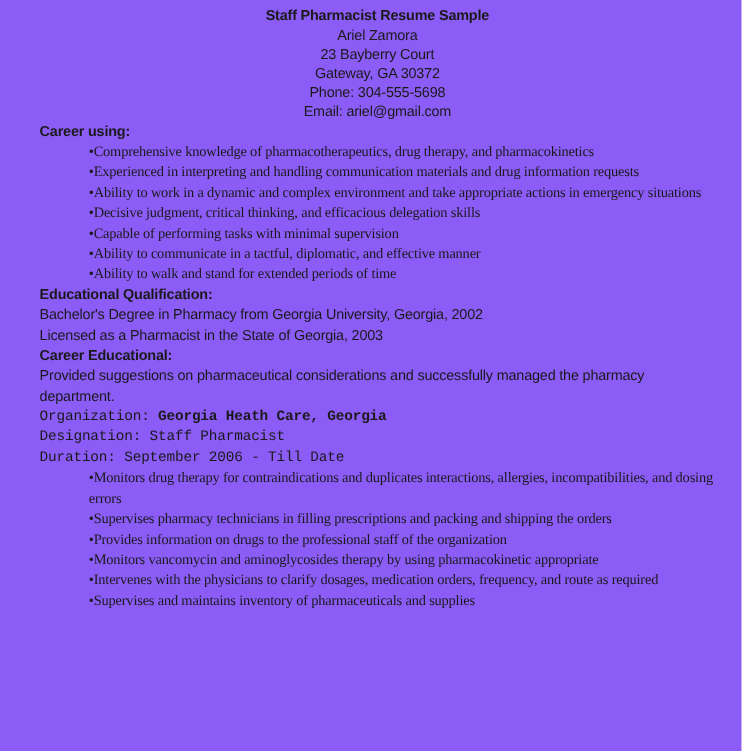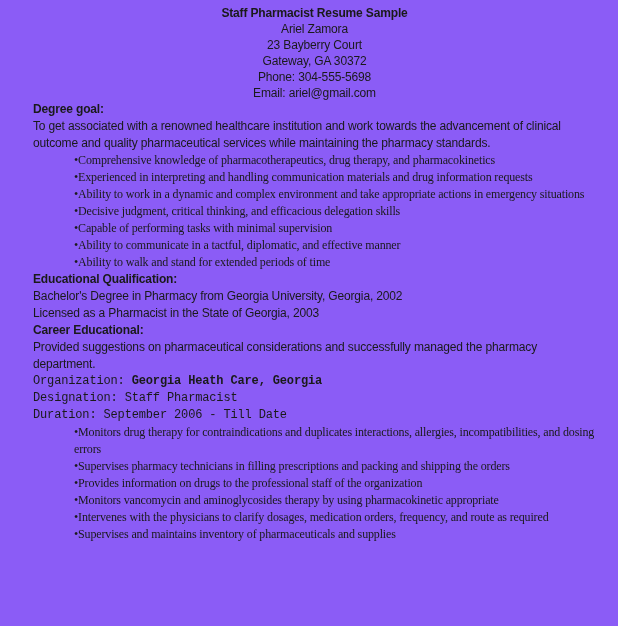--- a/index.html
+++ b/index.html
@@ -53,22 +53,21 @@
 
   <header class="hdr">
     <div class="title">Staff Pharmacist Resume Sample</div>
     <div>Ariel Zamora</div>
     <div>23 Bayberry Court</div>
     <div>Gateway, GA 30372</div>
     <div>Phone: 304-555-5698</div>
     <div>Email: ariel@gmail.com</div>
   </header>
 
-  <div class="heading">Degree goal:</div>
-  <p class="para">To get associated with a renowned healthcare institution and work towards the advancement of clinical outcome and quality pharmaceutical services while maintaining the pharmacy standards.</p>
+  <div class="heading">Career using:</div>
 
   <div class="bullet"><span>•</span><span>Comprehensive knowledge of pharmacotherapeutics, drug therapy, and pharmacokinetics</span></div>
   <div class="bullet"><span>•</span><span>Experienced in interpreting and handling communication materials and drug information requests</span></div>
   <div class="bullet"><span>•</span><span>Ability to work in a dynamic and complex environment and take appropriate actions in emergency situations</span></div>
   <div class="bullet"><span>•</span><span>Decisive judgment, critical thinking, and efficacious delegation skills</span></div>
   <div class="bullet"><span>•</span><span>Capable of performing tasks with minimal supervision</span></div>
   <div class="bullet"><span>•</span><span>Ability to communicate in a tactful, diplomatic, and effective manner</span></div>
   <div class="bullet"><span>•</span><span>Ability to walk and stand for extended periods of time</span></div>
 
   <div class="heading">Educational Qualification:</div>

